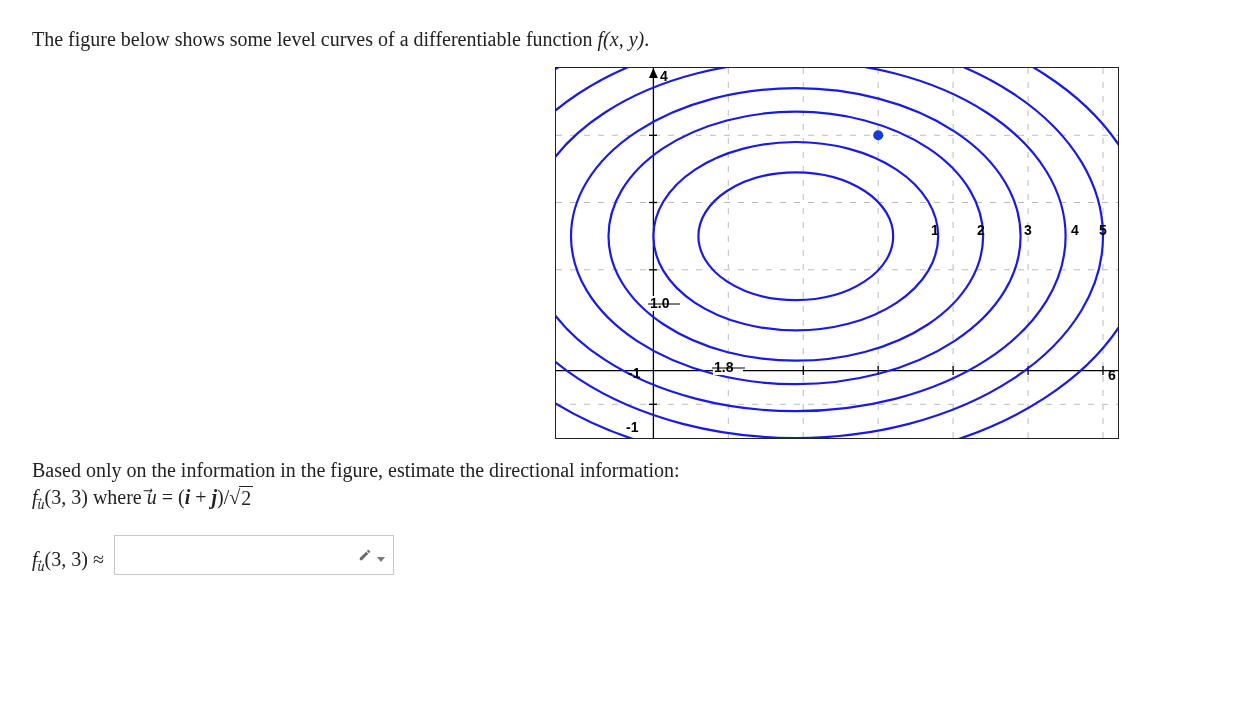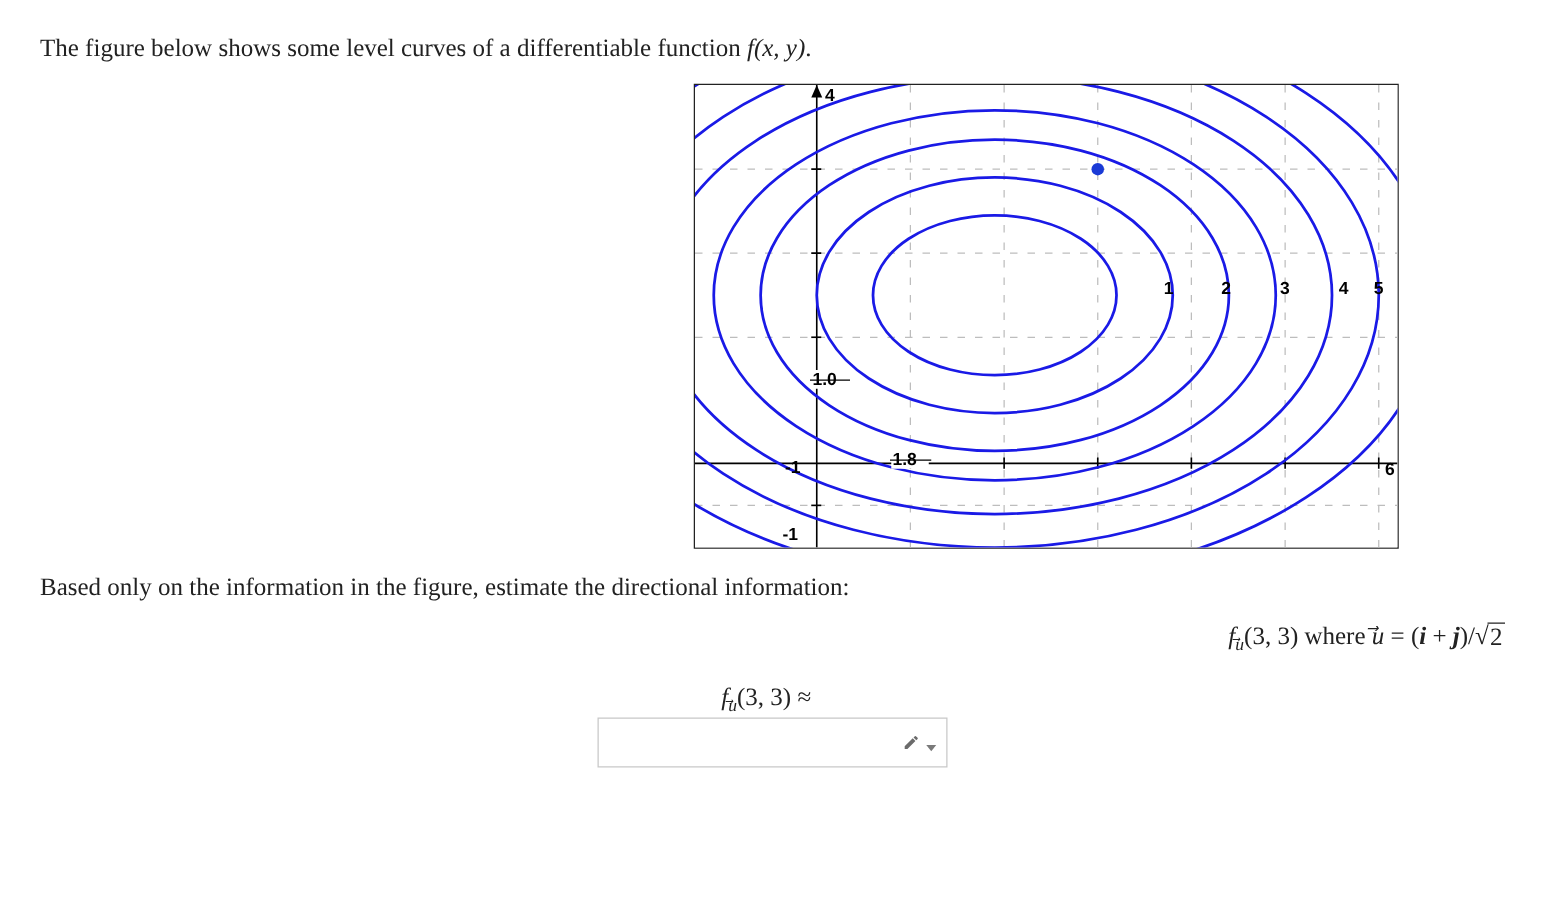--- a/index.html
+++ b/index.html
@@ -37,23 +37,22 @@
       display: inline-block;
     }
     .vec::after {
       content: "\20D7"; 
       position: absolute;
       left: 0.15em;
       top: -0.05em;
     }
     .answer-row {
       display: flex;
-      align-items: center;
+      align-items: flex-end;
       margin-top: 22px;
-      flex-direction: column;
     }
     .answer-label {
       margin-right: 10px;
     }
     .answer-box {
       display: flex;
       align-items: center;
       border: 1px solid #c8c8c8;
       height: 40px;
       width: 280px;
@@ -201,21 +200,21 @@
       <line x1="92" y1="236" x2="124" y2="236" stroke="#000" stroke-width="1"></line>
       <rect x="157" y="292" width="30" height="15" fill="#fff"></rect>
       <text x="158" y="304">1.8</text>
       <line x1="156" y1="300" x2="189" y2="300" stroke="#000" stroke-width="1"></line>
     </g>
   </svg>
 </div>
 
 <div class="after-figure">Based only on the information in the figure, estimate the directional information:</div>
 
-<div style="margin-top:16px;text-align:right;">
+<div style="margin-top:4px;">
   <span class="math-italic">f</span><span class="sub"><span class="vec math-italic">u</span></span><span>(3, 3)</span><span> where </span><span class="vec math-italic">u</span><span> = (</span><span class="bold math-italic">i</span><span> + </span><span class="bold math-italic">j</span><span>)/</span><span class="sqrt">
       <span class="radical">√</span>
       <span class="radicand">2</span>
     </span>
 </div>
 
 <div class="answer-row">
   <span class="answer-label">
     <span class="math-italic">f</span><span class="sub"><span class="vec math-italic">u</span></span><span>(3, 3) ≈</span>
   </span>

